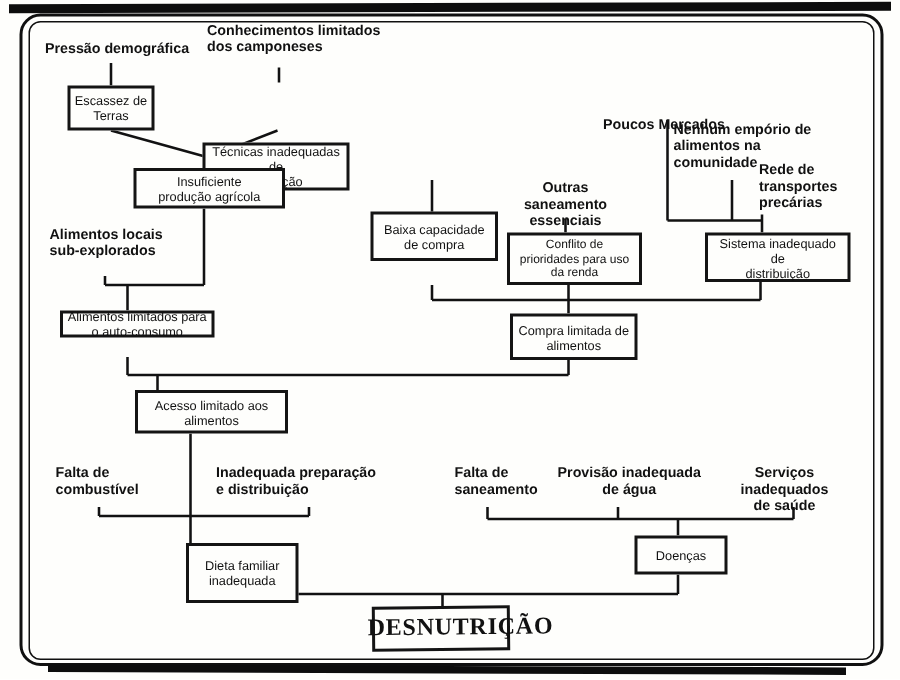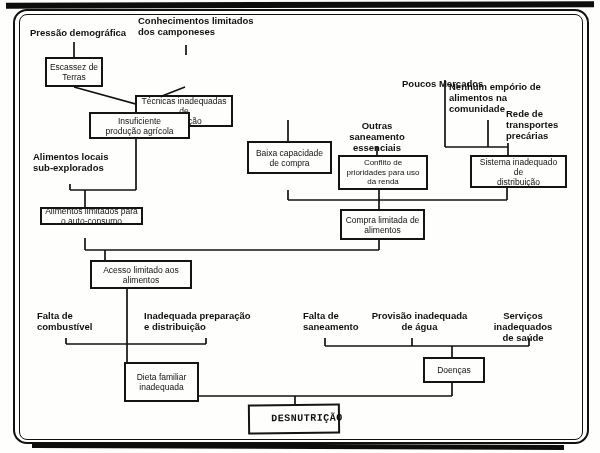--- a/index.html
+++ b/index.html
@@ -34,21 +34,21 @@
   .n-alimlim{left:40px;top:207px;width:103px;height:18px;}
   .n-acesso{left:90px;top:260px;width:102px;height:29px;}
   .n-baixa{left:247px;top:141px;width:85px;height:33px;}
   .n-conflito{left:338px;top:155px;width:90px;height:35px;font-size:8px;line-height:9.5px;}
   .n-compra{left:340px;top:209px;width:85px;height:31px;}
   .n-sistema{left:470px;top:155px;width:97px;height:33px;}
   .n-dieta{left:82px;top:362px;width:75px;height:40px;margin-left:42px;}
   .n-doencas{left:423px;top:357px;width:62px;height:26px;}
   .n-desnutricao{
     left:248px;top:404px;width:92px;height:30px;
-    font-family:Liberation Mono, monospace;font-size:10px;letter-spacing:.5px;
+    font-family:Liberation Serif, serif;font-size:16px;letter-spacing:.5px;
     transform:rotate(-.6deg);font-weight:bold;padding-left:28px;
   }
   
   .n-pressao{left:30px;top:28px;}
   .n-conhecimentos{left:138px;top:16px;}
   .n-alimloc{left:33px;top:152px;}
   .n-faltativ{left:232px;top:97px;width:98px;}
   .n-outras{left:333px;top:121px;width:88px;}
   .n-poucos{left:402px;top:79px;text-align:right;}
   .n-nenhum{left:449px;top:82px;}

